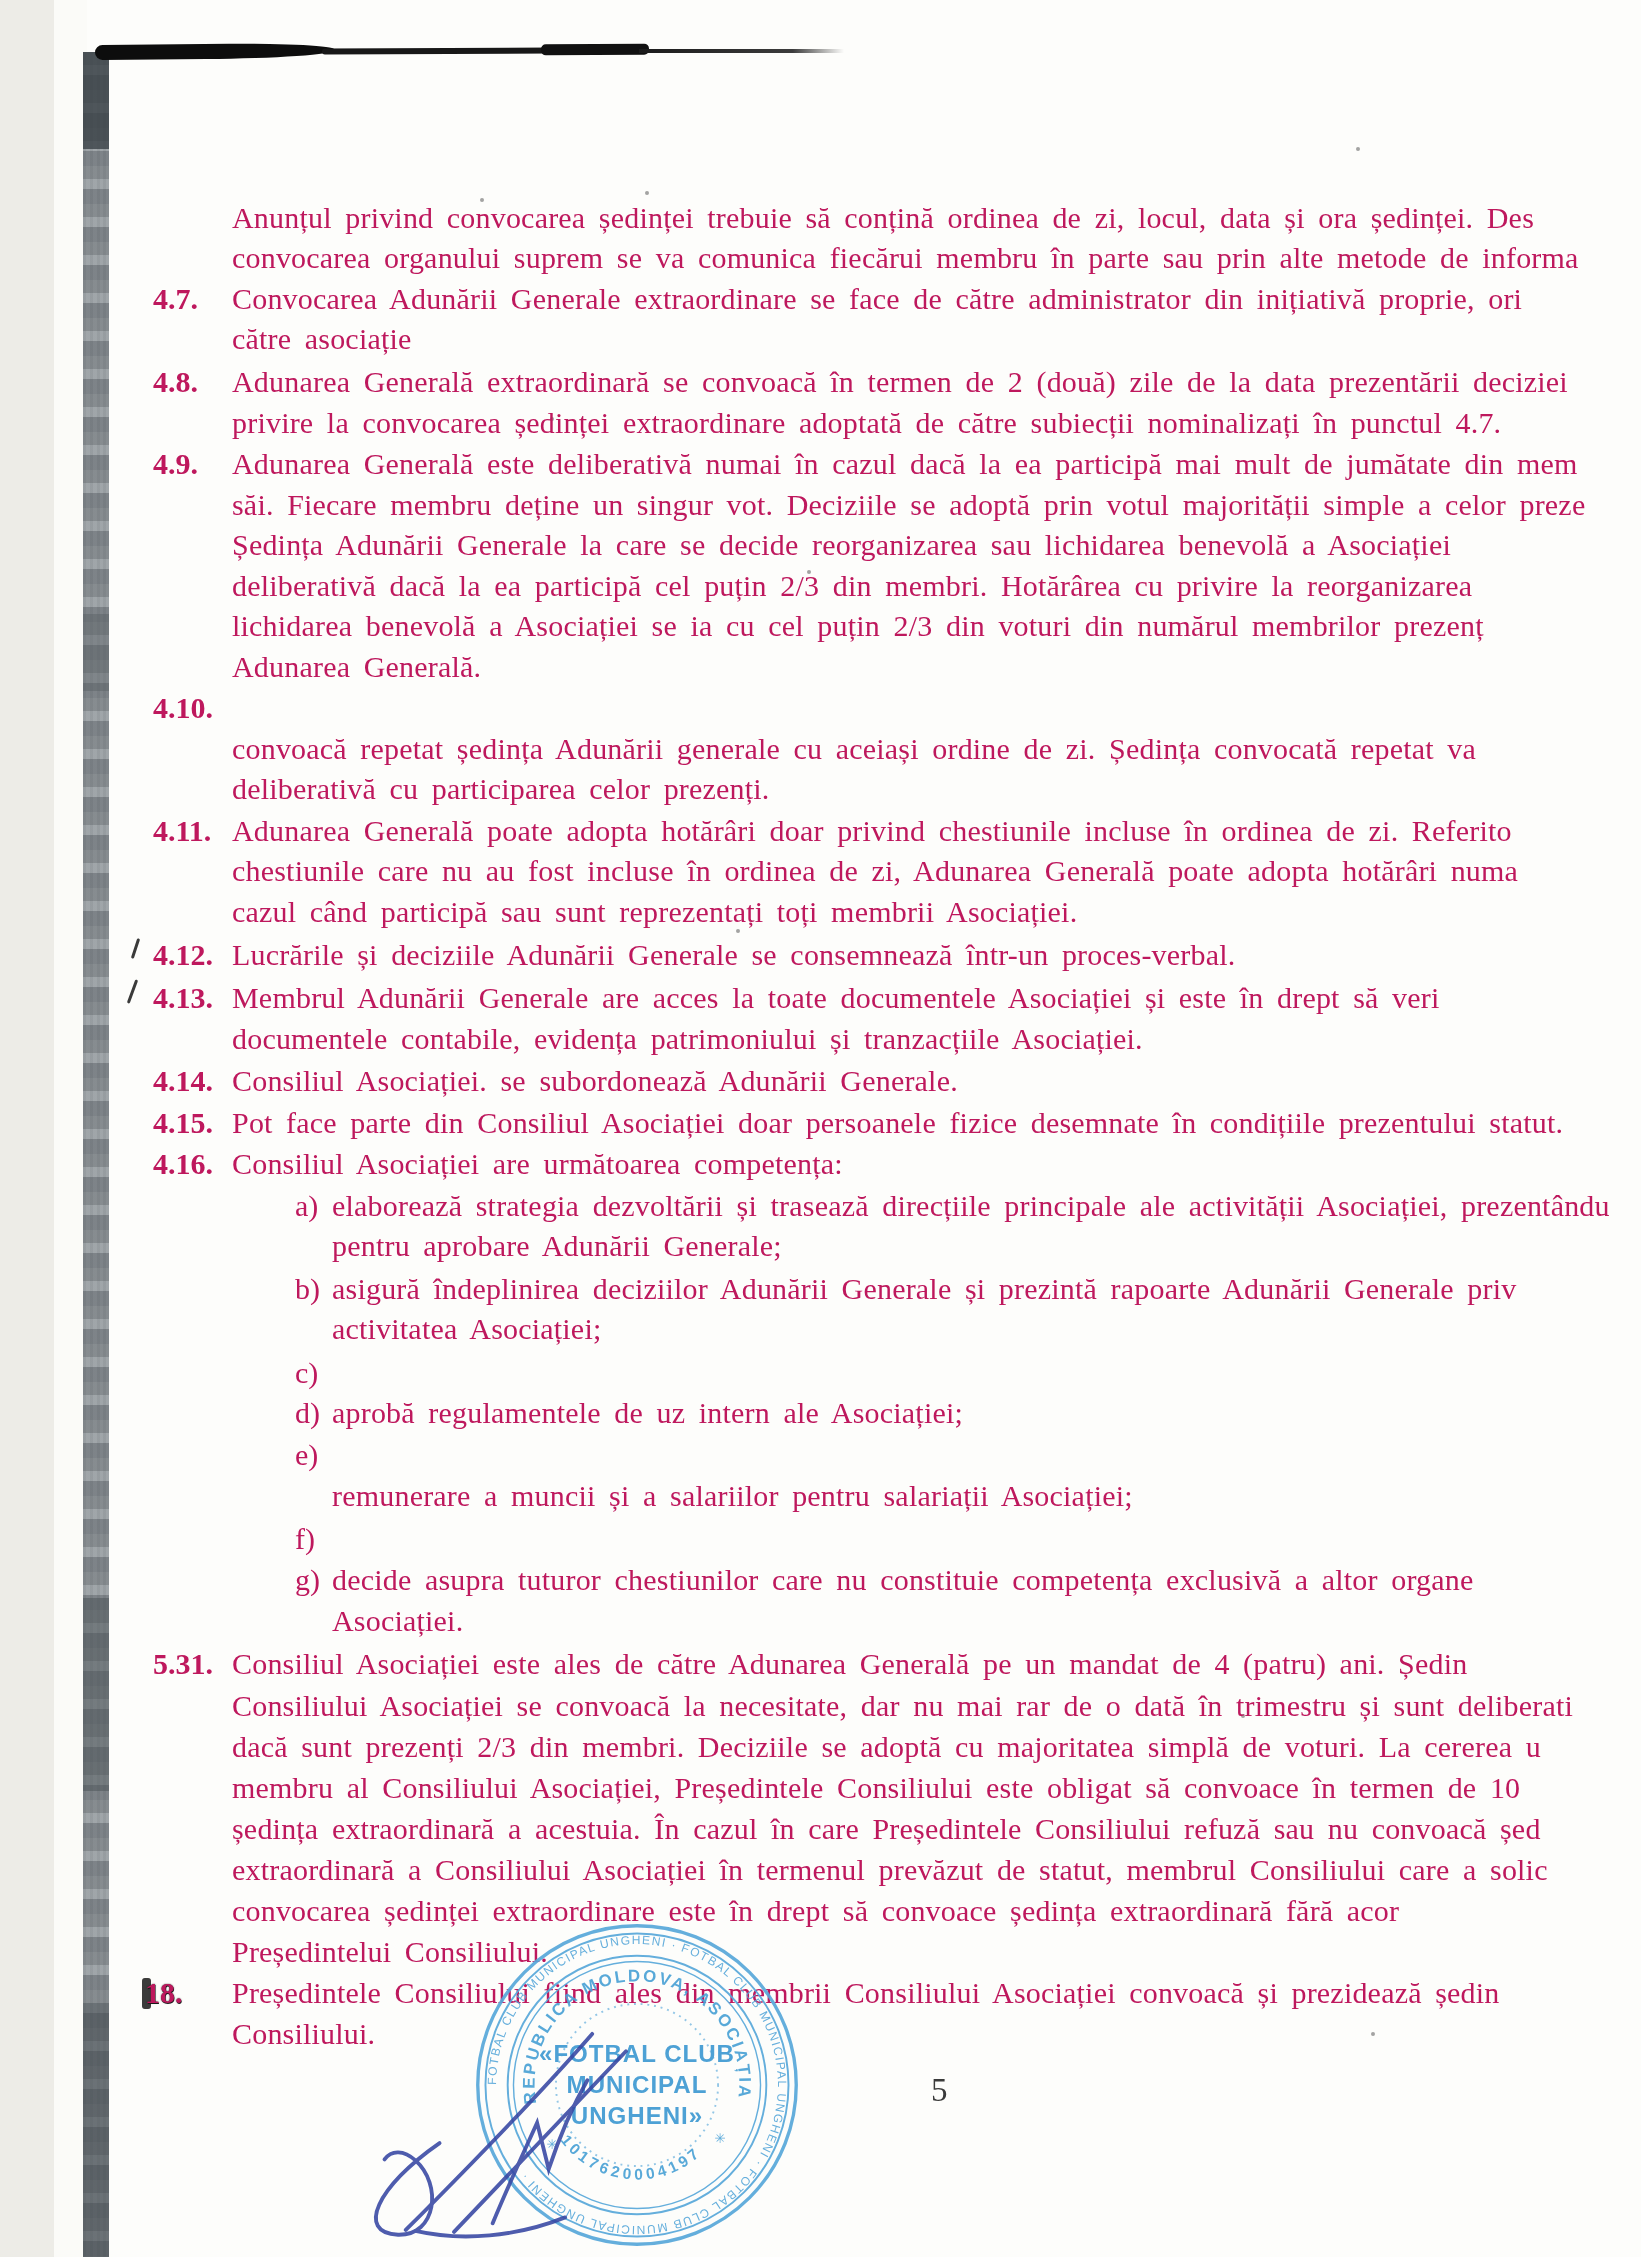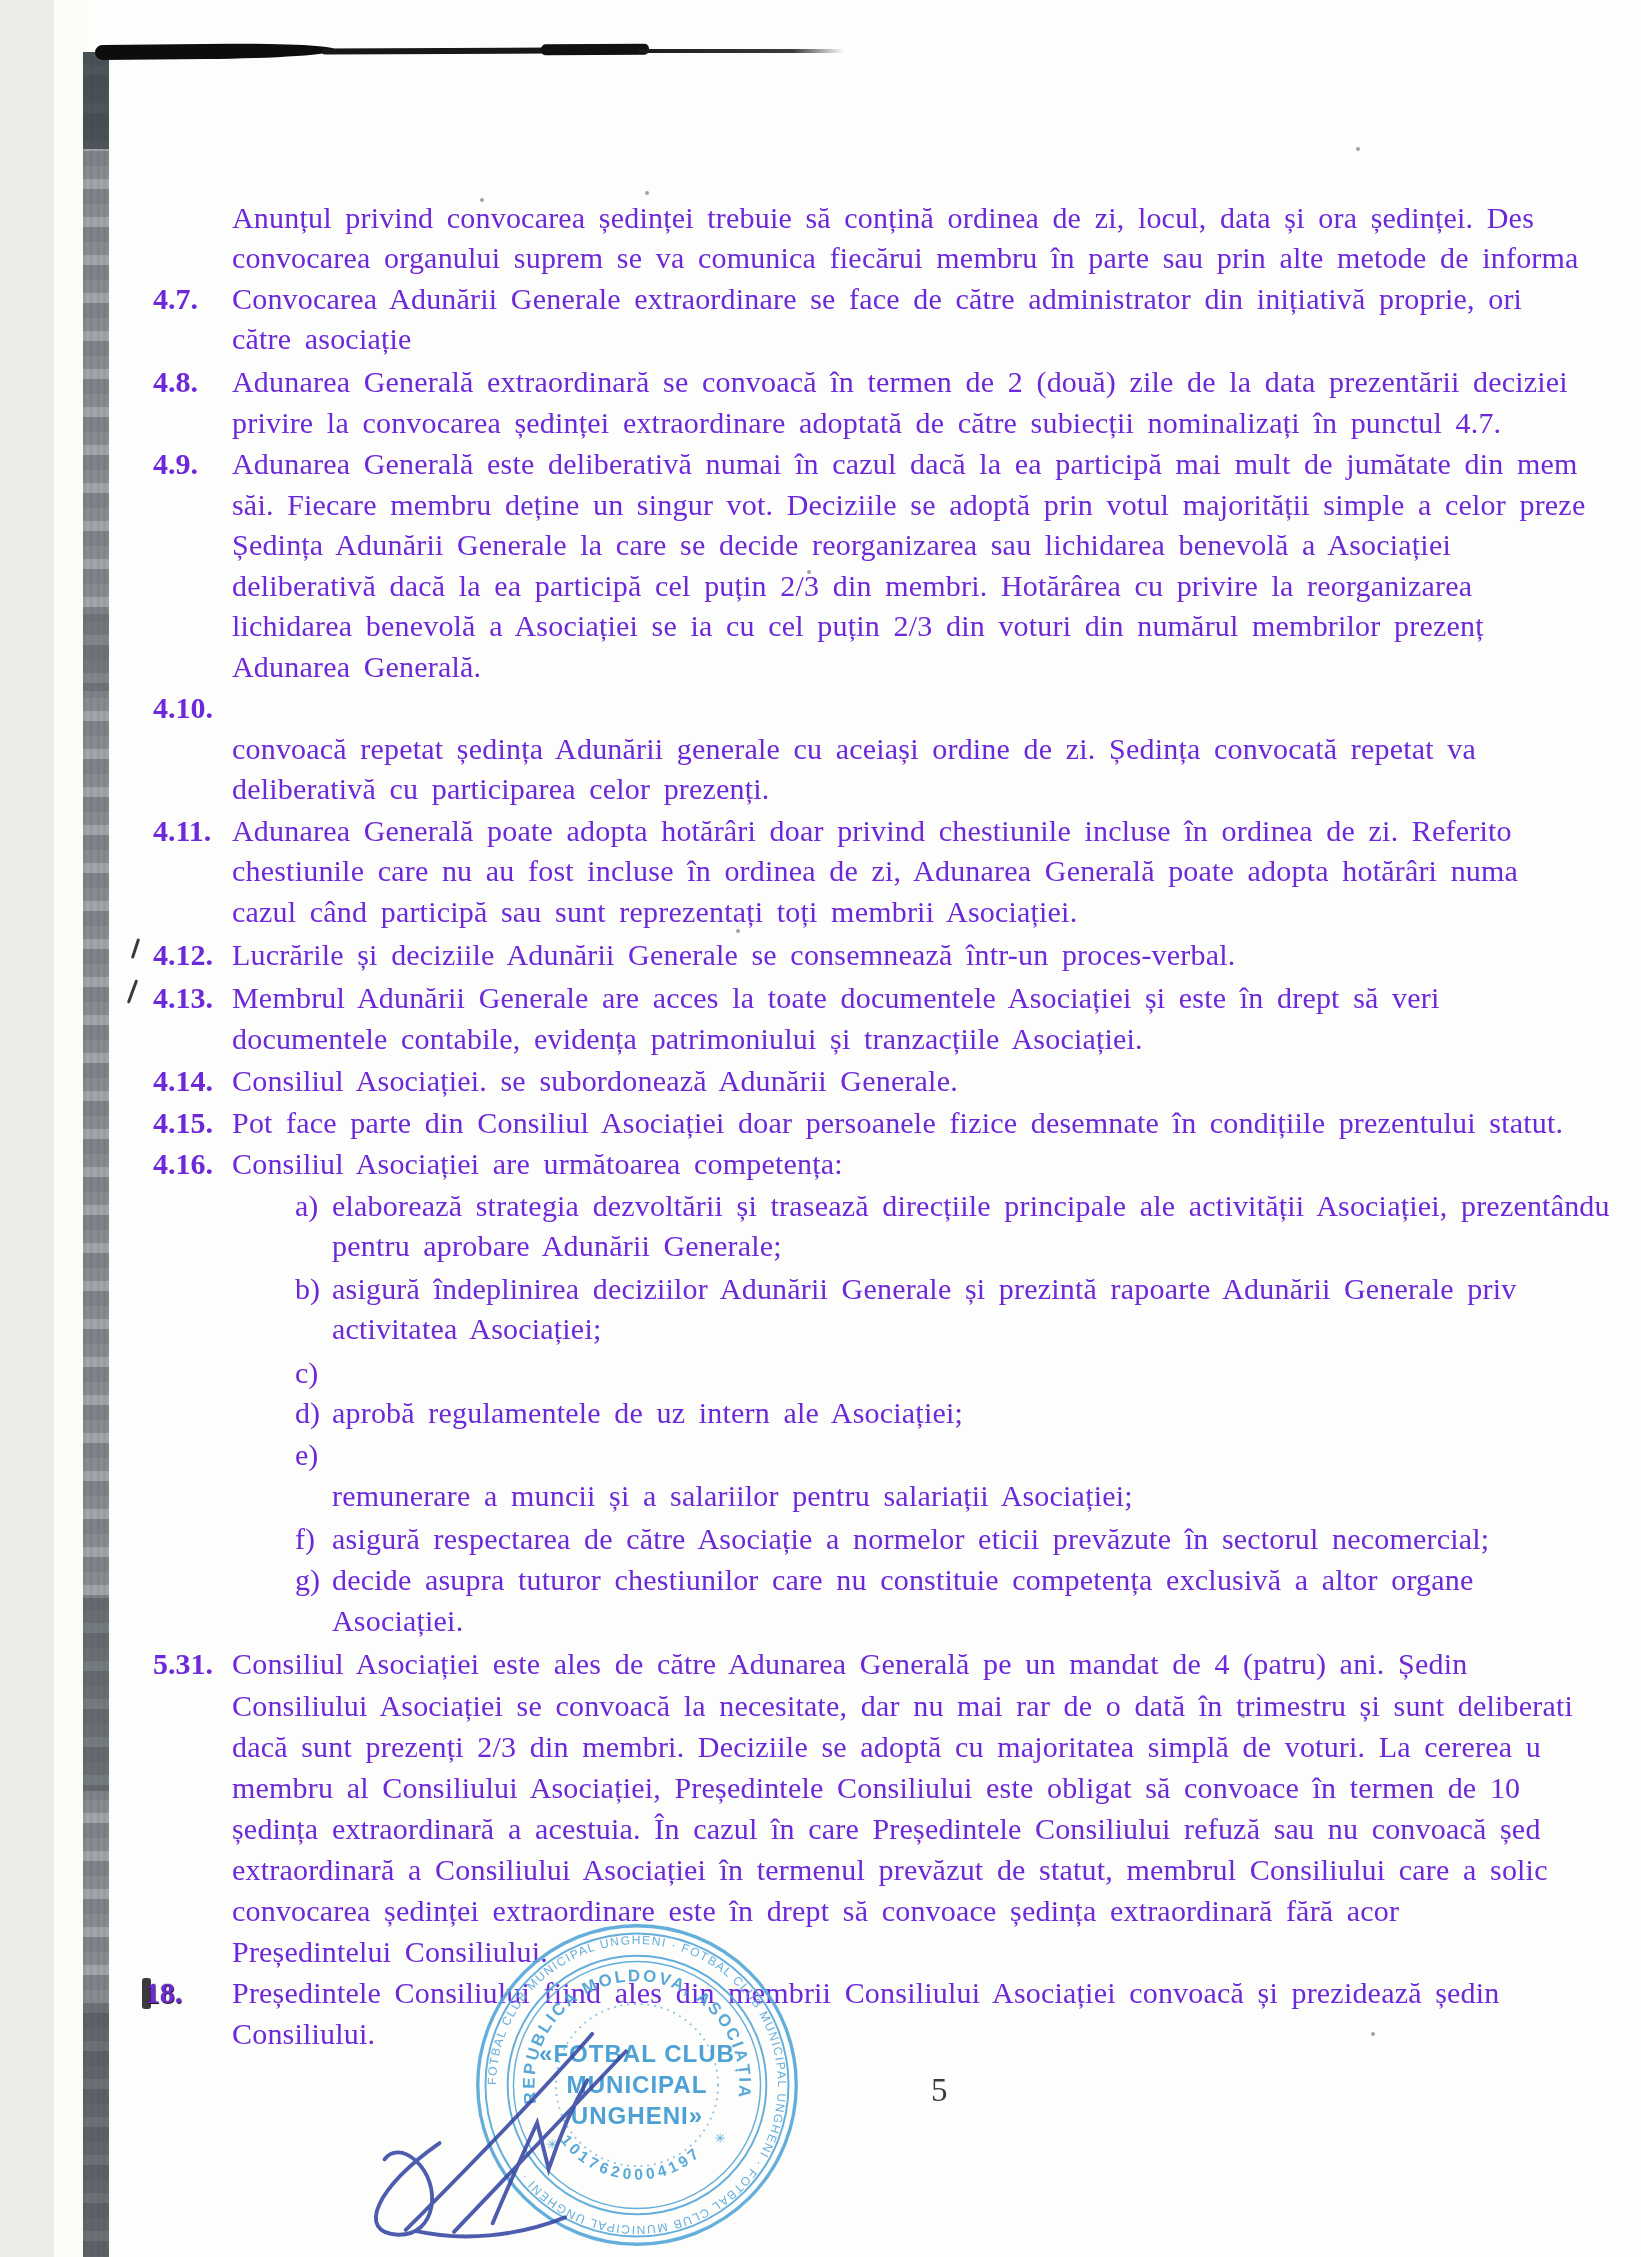--- a/index.html
+++ b/index.html
@@ -27,21 +27,21 @@
   .ts1{left:95px;top:44px;width:239px;height:14.5px;border-radius:7.7px 45% 55% 7.7px;transform:rotate(-.5deg);}
   .ts2{left:322px;top:48px;width:232px;height:5.8px;border-radius:2.9px;background:#181818;transform:rotate(-.2deg);}
   .ts3{left:541px;top:44px;width:108px;height:10.6px;border-radius:4.8px;background:#111;transform:rotate(-.4deg);}
   .ts4{left:639px;top:49px;width:205px;height:3.9px;background:linear-gradient(90deg,#1b1b1b,#3c3c3c 75%,rgba(70,70,70,0));}
   .tick{position:absolute;background:#3a3a3a;border-radius:1.9px;}
   .tk1{left:134px;top:938px;width:2.9px;height:21px;transform:rotate(18deg);}
   .tk2{left:131px;top:979px;width:2.9px;height:25px;transform:rotate(20deg);}
   .tk3{left:142px;top:1978px;width:8.7px;height:31px;background:rgba(25,25,25,.85);border-radius:2.9px;}
   .speck{position:absolute;width:3.9px;height:3.9px;border-radius:50%;background:rgba(90,90,90,.55);}
   
-  .ln{position:absolute;left:0;width:1641px;height:41px;overflow:hidden;color:#6d28d9;}
+  .ln{position:absolute;left:0;width:1641px;height:41px;overflow:hidden;color:#be185d;}
   .mk{position:absolute;left:153px;top:0;font-weight:bold;font-size:30px;white-space:nowrap;}
   .mkl{position:absolute;left:295px;top:0;font-size:30px;white-space:nowrap;}
   .tx{position:absolute;left:232px;top:0;font-size:30px;white-space:nowrap;word-spacing:5.8px;letter-spacing:0.2px;}
   .tx.sub{left:332px;}
   .mk.heavy{text-shadow:0 0 1.4px #1a1a1a, 0.5px 0.5px 0 #1a1a1a;}
   .page-number{position:absolute;left:931px;top:2072px;font-size:33px;color:#3a3a3a;}
   
   .stamp{position:absolute;left:471px;top:1919px;width:332px;height:332px;z-index:10;opacity:.92;filter:blur(0.3px);}
   .stamp text{font-family:"Liberation Sans","DejaVu Sans",sans-serif;}
   .signature{position:absolute;left:338px;top:2003px;width:348px;height:254px;z-index:20;}
@@ -175,21 +175,20 @@
     <span class="tx sub">aprobă regulamentele de uz intern ale Asociației;</span>
   </div>
 <div class="ln" style="top:1438px">
     <span class="mkl">e)</span>
   </div>
 <div class="ln" style="top:1479px">
     <span class="tx sub">remunerare a muncii și a salariilor pentru salariații Asociației;</span>
   </div>
 <div class="ln" style="top:1522px">
     <span class="mkl">f)</span>
-    <span class="tx sub">asigură respectarea de către Asociație a normelor eticii prevăzute în sectorul necomercial;</span>
   </div>
 <div class="ln" style="top:1563px">
     <span class="mkl">g)</span>
     <span class="tx sub">decide asupra tuturor chestiunilor care nu constituie competența exclusivă a altor organe</span>
   </div>
 <div class="ln" style="top:1604px">
     <span class="tx sub">Asociației.</span>
   </div>
 <div class="ln" style="top:1647px">
     <span class="mk">5.31.</span>

